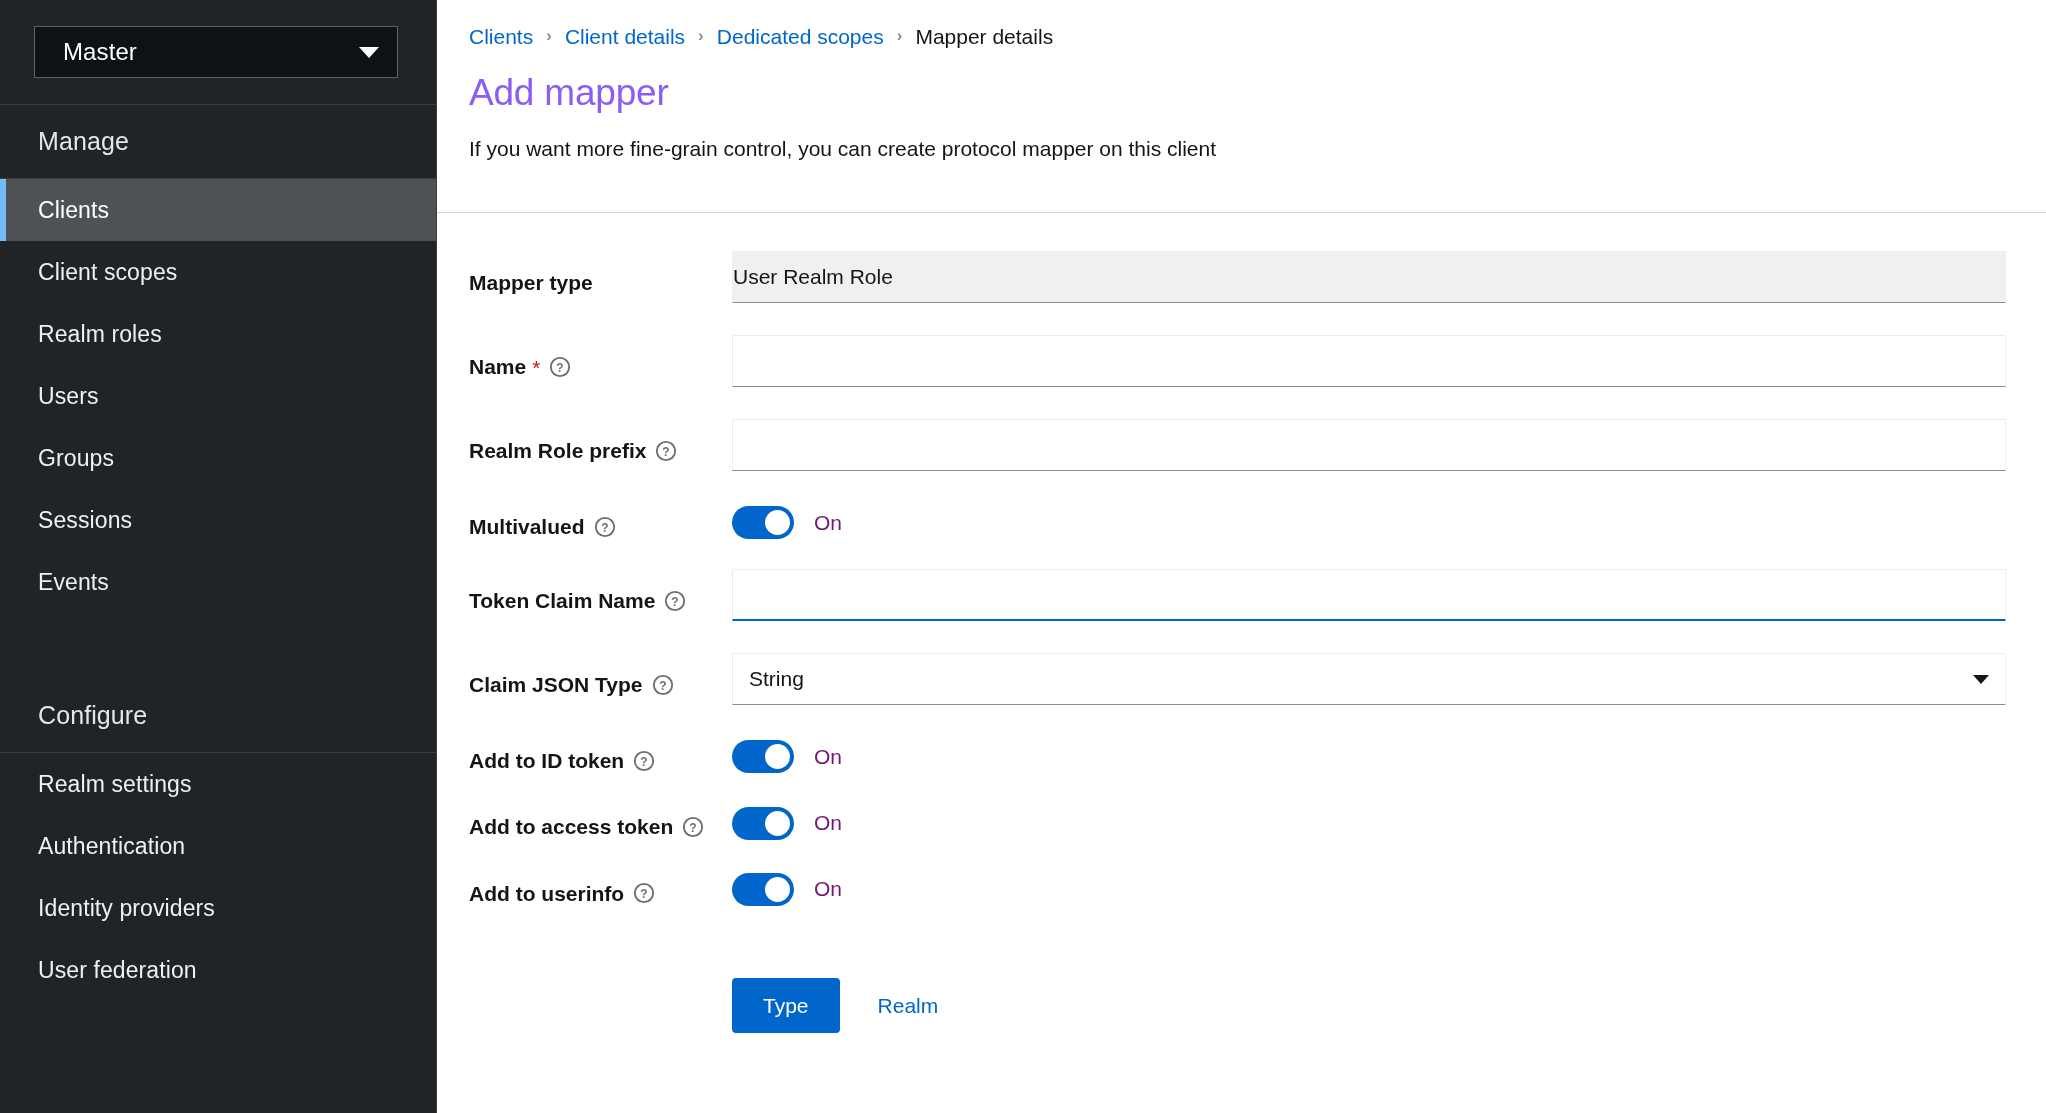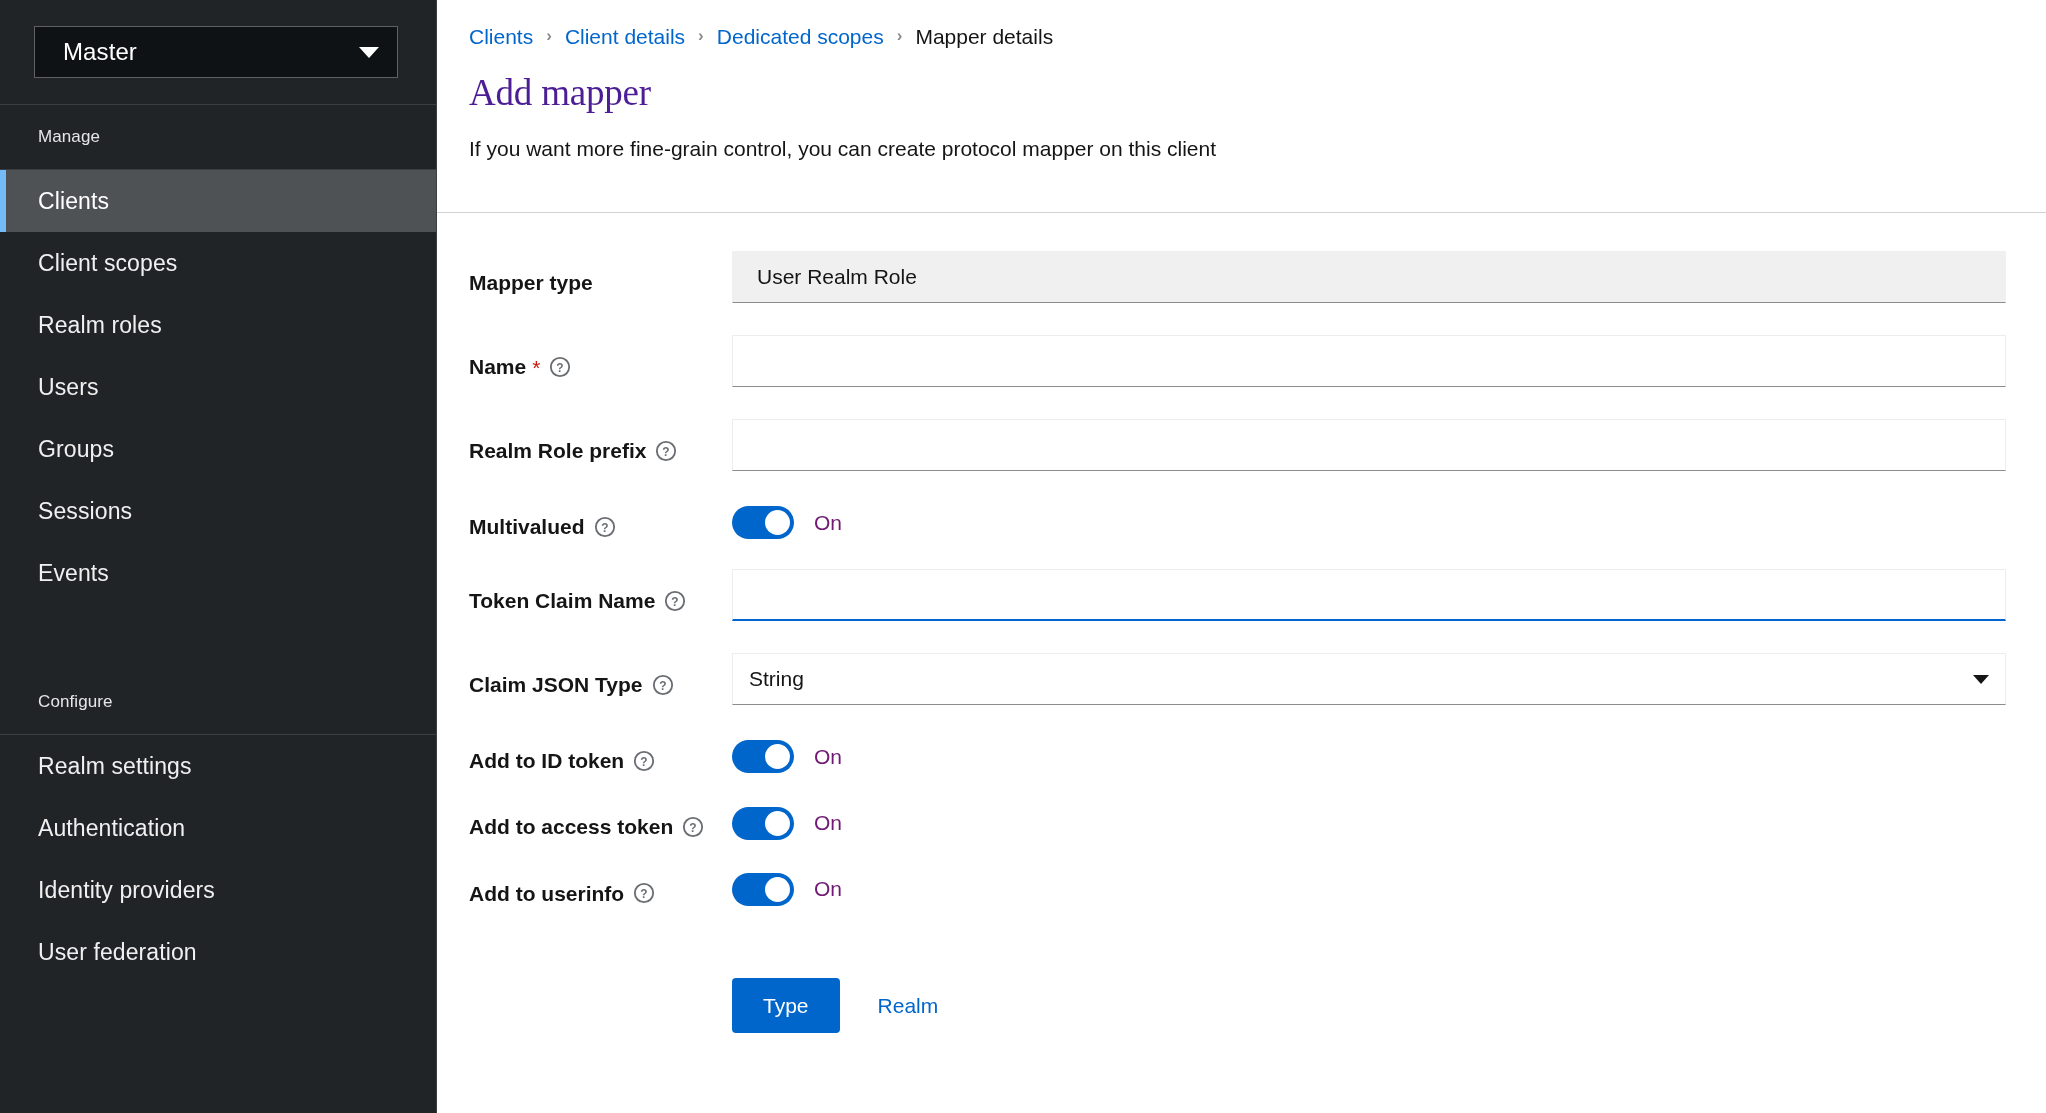--- a/index.html
+++ b/index.html
@@ -50,21 +50,21 @@
     border-right: 10px solid transparent;
     border-top: 11px solid #ffffff;
   }
   .nav-divider {
     height: 1px;
     background: #3c3f42;
     width: 100%;
   }
   .nav-section-title {
     color: #e6e6e6;
-    font-size: 17px;
+    font-size: 25px;
     font-weight: 400;
     padding: 22px 47px 22px 38px;
     letter-spacing: 0.1px;
   }
   .nav-list { list-style: none; margin: 0; padding: 0; }
   .nav-item {
     position: relative;
     padding: 17px 34px 17px 38px;
     color: #f0f0f0;
     font-size: 23px;
@@ -116,25 +116,24 @@
     margin: 0 13px;
     font-size: 17px;
     line-height: 1;
     display: inline-block;
     transform: translateY(-1px);
     font-weight: 700;
   }
   .page-title {
     font-size: 37px;
     font-weight: 400;
-    color: #4c1d95;
+    color: #8b5cf6;
     margin: 0 0 20px 0;
     letter-spacing: -0.2px;
     line-height: 1.1;
-    font-family: Liberation Serif, serif;
   }
   .page-subtitle {
     font-size: 21px;
     color: #151515;
     font-weight: 400;
     line-height: 1.35;
   }
 
   
   .form-area { padding: 38px 40px 0 32px; }
@@ -175,21 +174,21 @@
   .text-input {
     width: 1360px;
     max-width: 100%;
     height: 52px;
     border: 1px solid #ededed;
     border-bottom: 1px solid #8a8d90;
     background: #ffffff;
     font-size: 21px;
     font-family: "Liberation Sans", sans-serif;
     color: #151515;
-    padding: 0 24px;
+    padding: 0 0;
     outline: none;
   }
   .text-input.readonly {
     background: #f0f0f0;
     border: 1px solid #f0f0f0;
     border-bottom: 1px solid #8a8d90;
     color: #151515;
   }
   .text-input.focused {
     border-bottom: 2px solid #0066cc;

